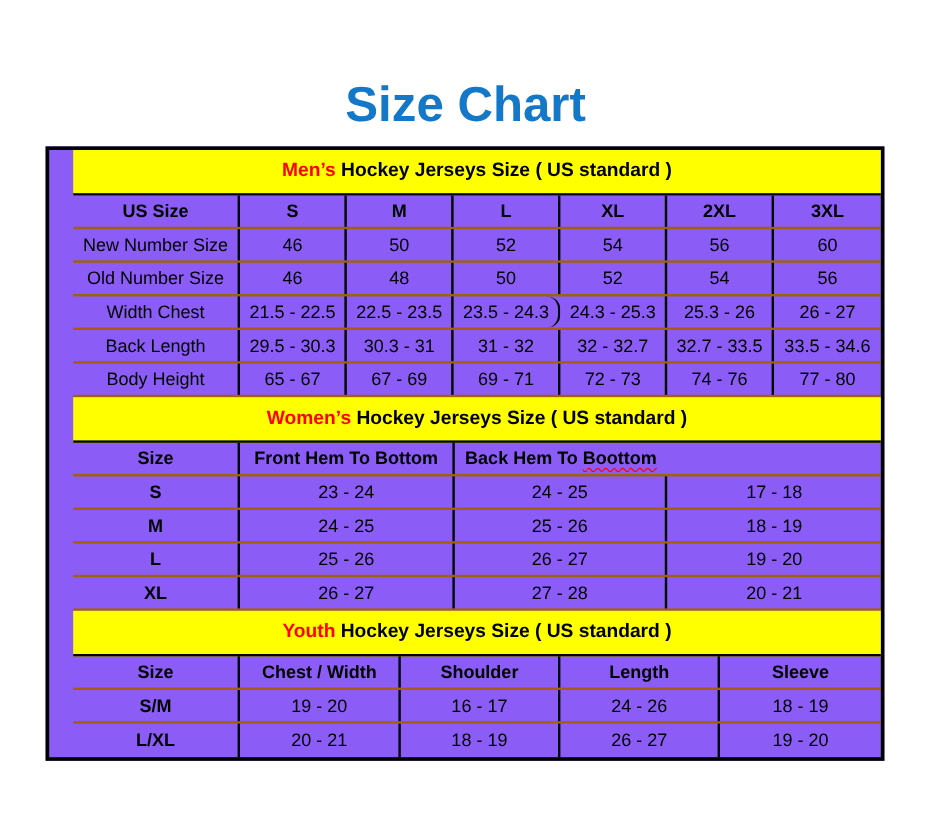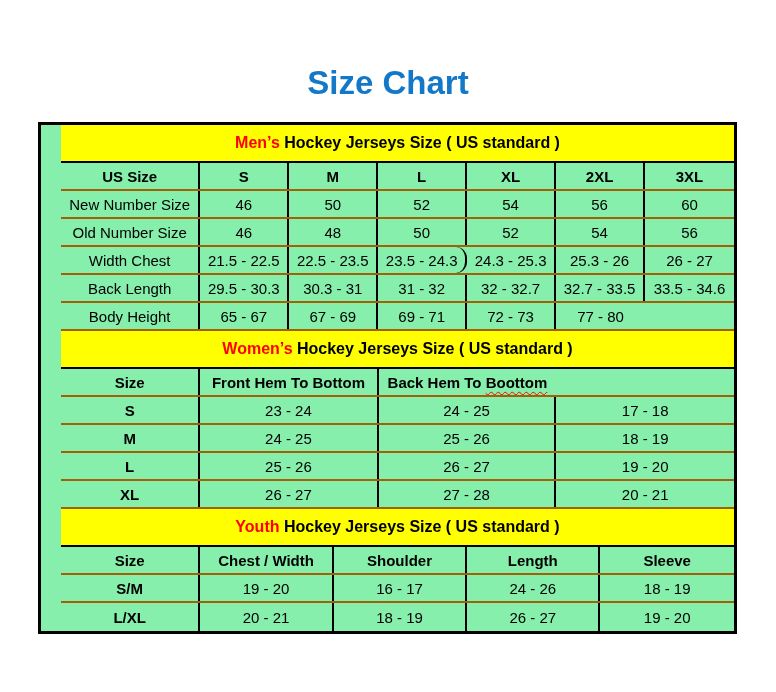--- a/index.html
+++ b/index.html
@@ -14,33 +14,33 @@
     height: 692px;
     background: #ffffff;
     overflow: hidden;
   }
   .page-title {
     position: absolute;
     top: 64px;
     left: 0;
     width: 100%;
     text-align: center;
-    font-size: 33px;
+    font-size: 41px;
     font-weight: bold;
     color: #1478C8;
     letter-spacing: 0px;
   }
   .chart {
     position: absolute;
     left: 38px;
     top: 122px;
     width: 699px;
     border: 3px solid #000000;
     box-sizing: border-box;
-    background: #86efac;
+    background: #8b5cf6;
     padding-left: 20px;
   }
   .band {
     height: 38px;
     box-sizing: border-box;
     background: #FFFF00;
     border-bottom: 2px solid #000000;
     display: flex;
     align-items: center;
     justify-content: center;
@@ -145,20 +145,21 @@
           <div class="cell" style="width: 13.22%;">32 - 32.7</div>
           <div class="cell" style="width: 13.22%;">32.7 - 33.5</div>
           <div class="cell" style="width: 13.21%;">33.5 - 34.6</div>
         </div>
         <div class="trow">
           <div class="cell" style="width: 20.7%;">Body Height</div>
           <div class="cell" style="width: 13.22%;">65 - 67</div>
           <div class="cell" style="width: 13.22%;">67 - 69</div>
           <div class="cell" style="width: 13.21%;">69 - 71</div>
           <div class="cell" style="width: 13.22%;">72 - 73</div>
+          <div class="cell" style="width: 13.22%;">74 - 76</div>
           <div class="cell" style="width: 13.21%;">77 - 80</div>
         </div>
       </div>
       <div class="section">
         <div class="band">
           <span class="band-text"><span class="hl">Women’s</span><span> Hockey Jerseys Size ( US standard )</span></span>
         </div>
         <div class="trow header">
           <div class="cell" style="width: 20.7%;">Size</div>
           <div class="cell" style="width: 26.5%;">Front Hem To Bottom</div>

